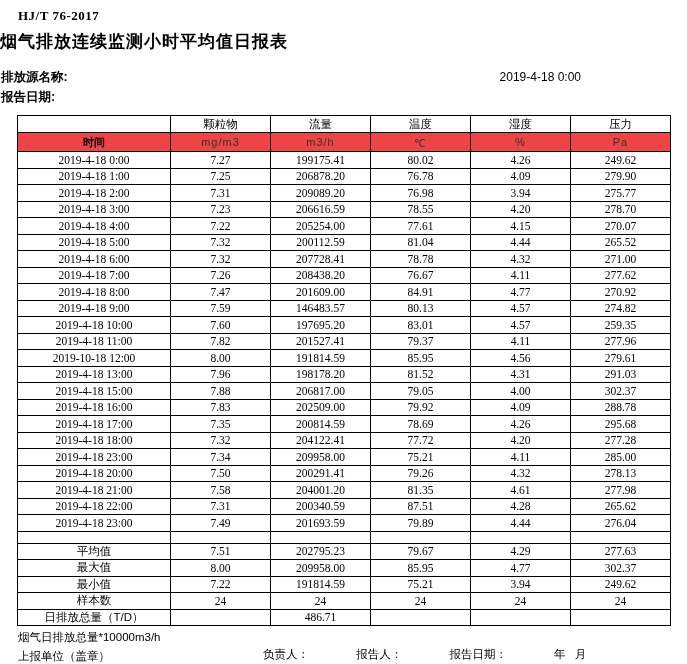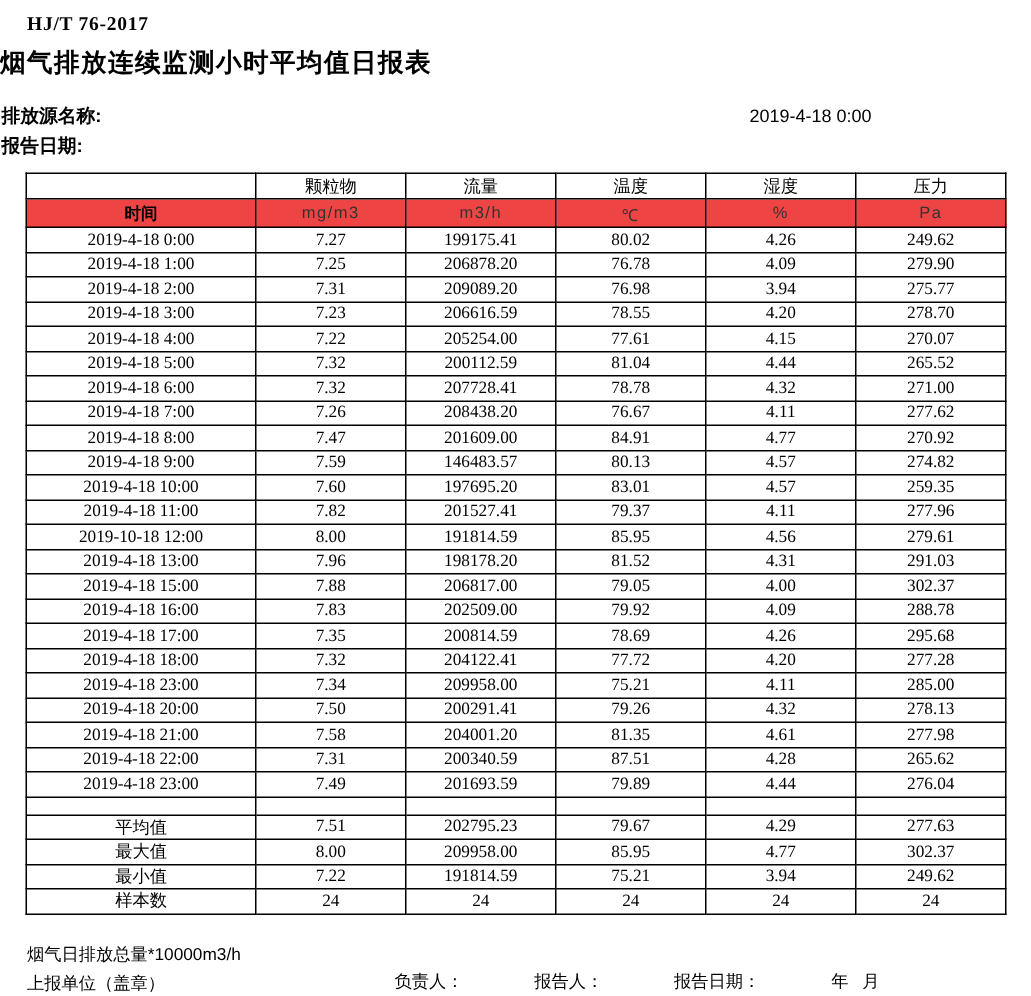--- a/index.html
+++ b/index.html
@@ -394,20 +394,28 @@
         <td>249.62</td>
       </tr>
       <tr class="summary-row">
         <td class="label">样本数</td>
         <td>24</td>
         <td>24</td>
         <td>24</td>
         <td>24</td>
         <td>24</td>
       </tr>
+      <tr class="summary-row">
+        <td class="label">日排放总量（T/D）</td>
+        <td></td>
+        <td>486.71</td>
+        <td></td>
+        <td></td>
+        <td></td>
+      </tr>
     </tbody>
   </table>
 
   <div class="footer-note">
     <div>烟气日排放总量*10000m3/h</div>
     <div>上报单位（盖章）</div>
   </div>
 
   <div class="footer-sign">
     <span>负责人：</span>

